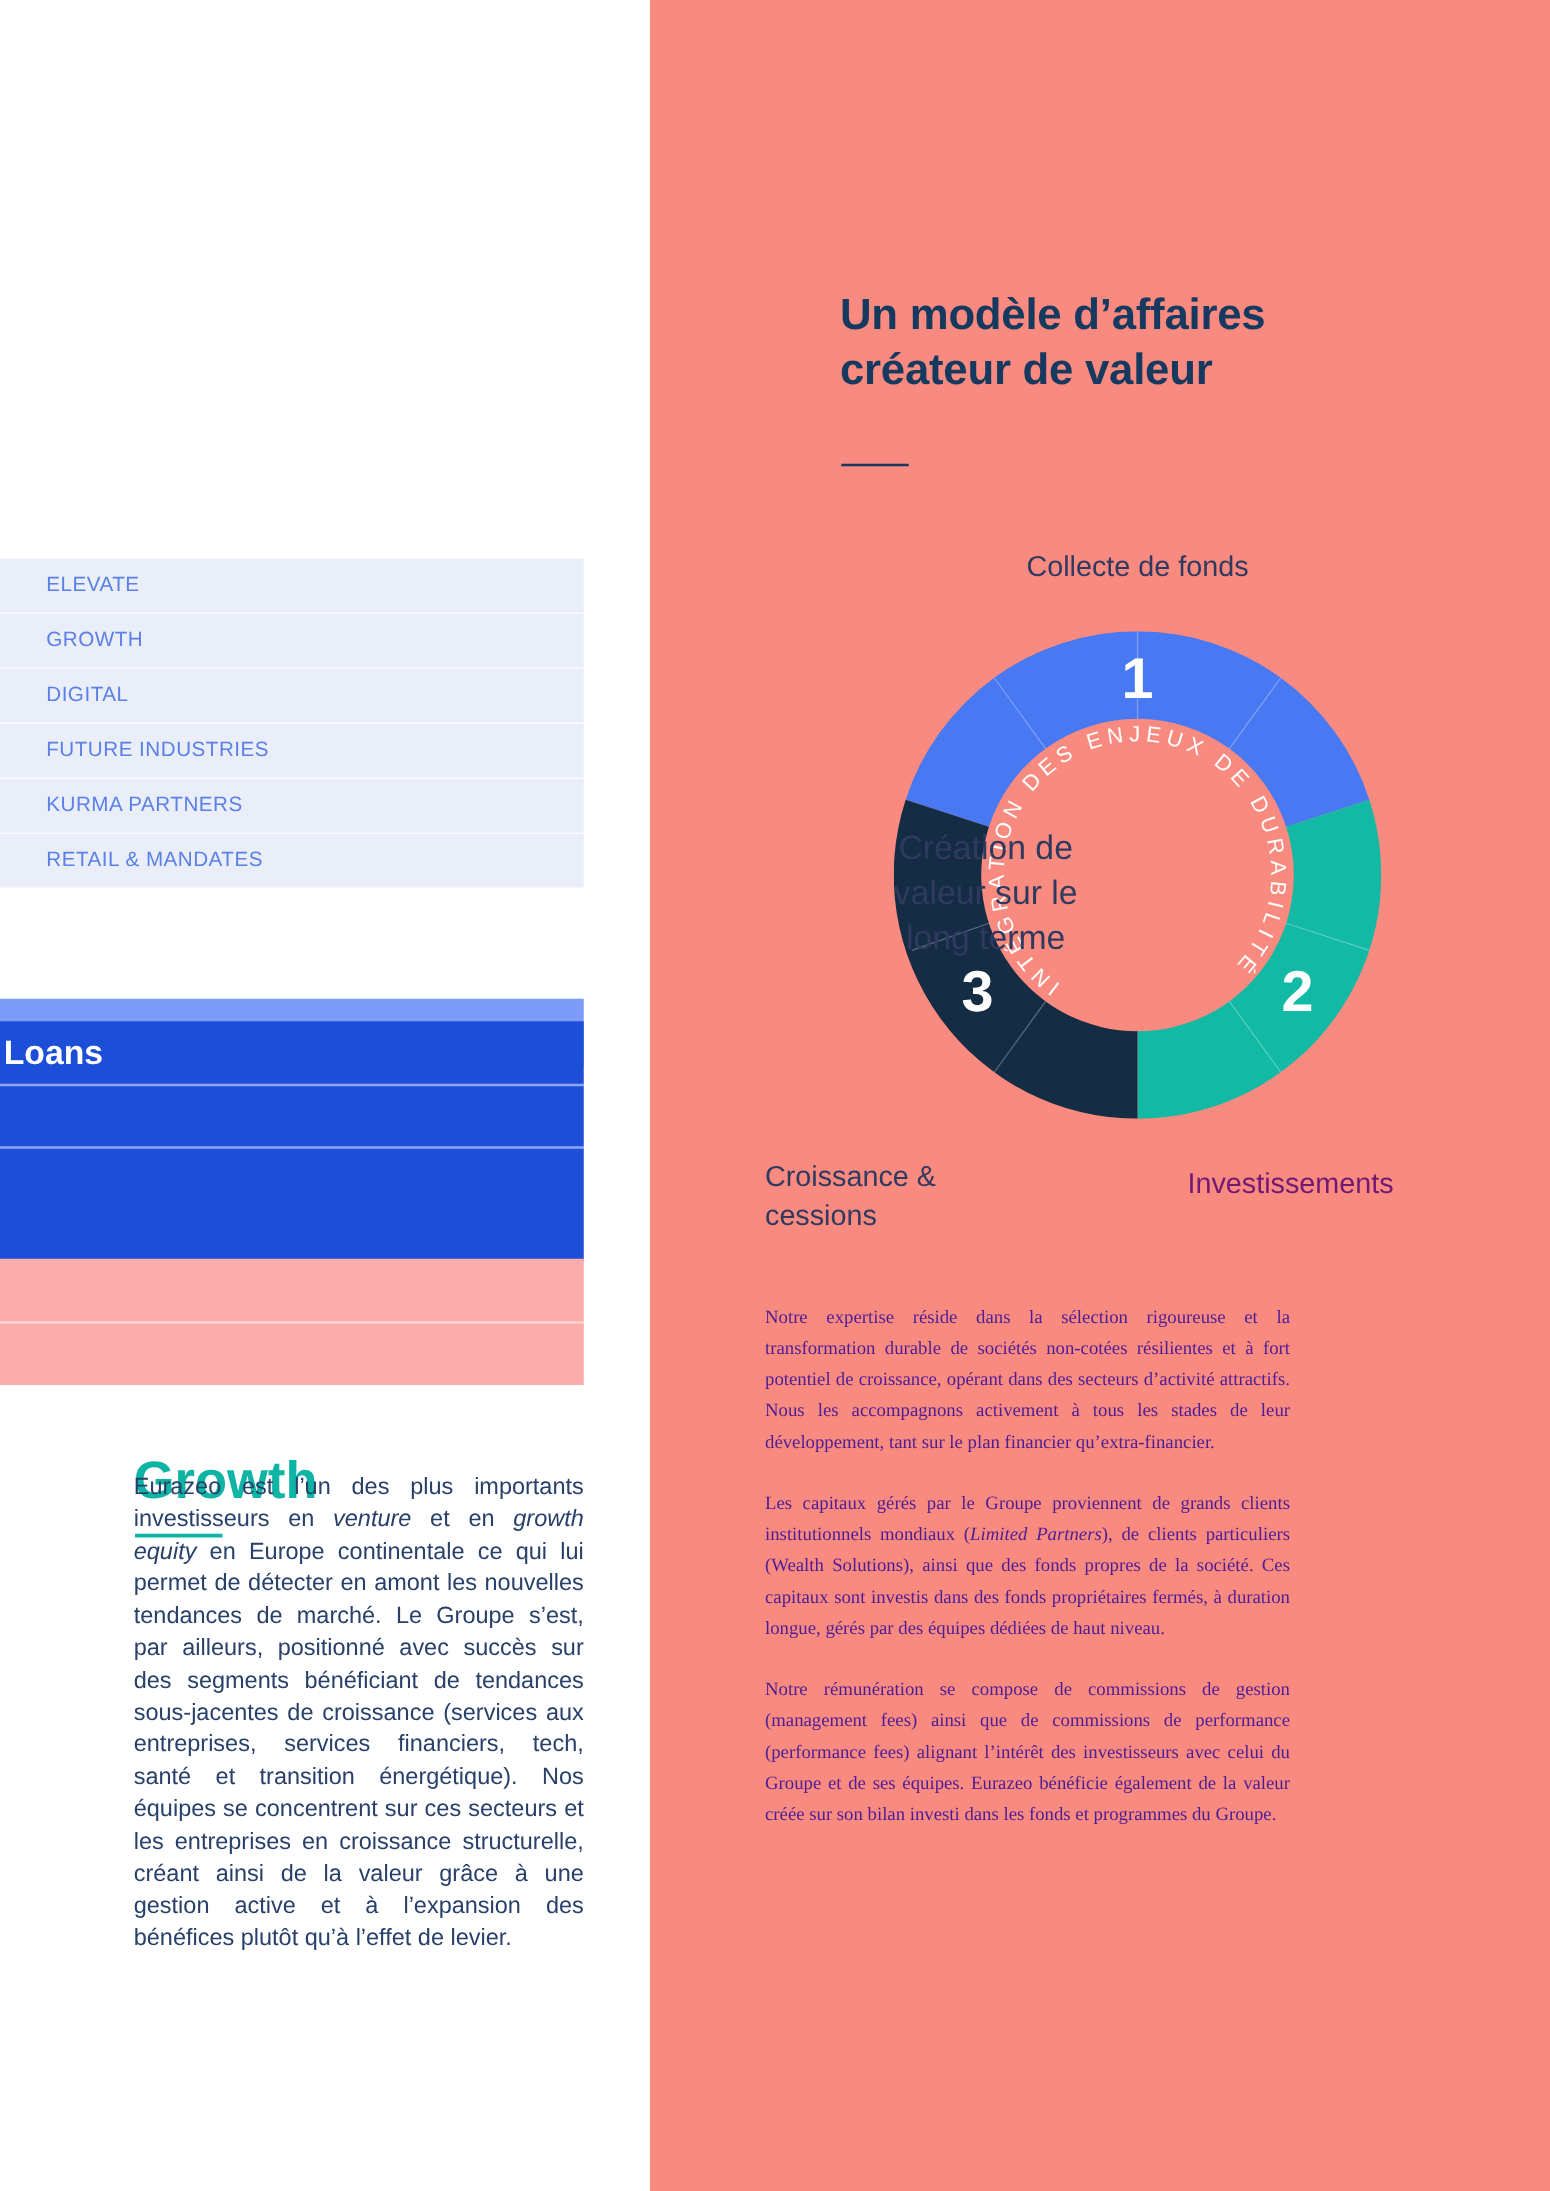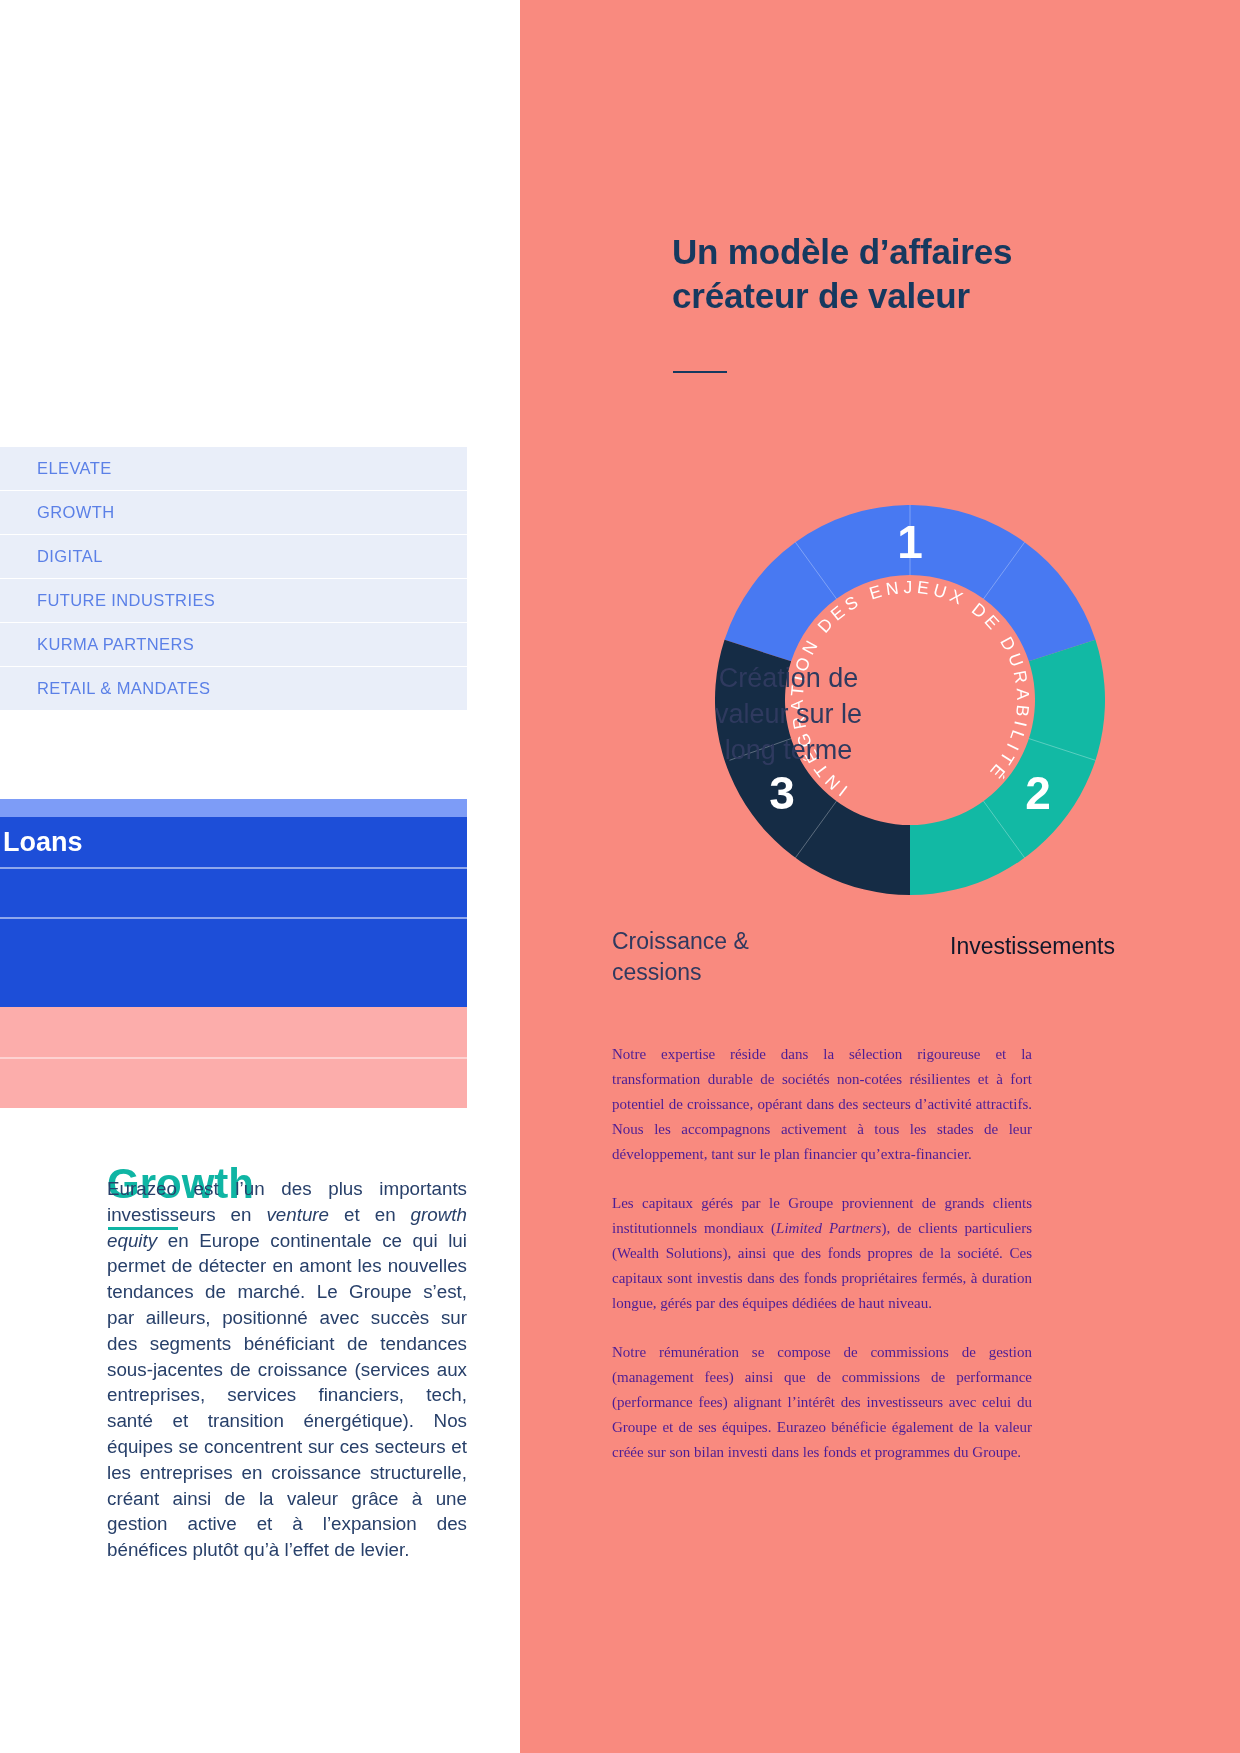--- a/index.html
+++ b/index.html
@@ -37,21 +37,21 @@
   .donut-wrap svg{position:absolute;left:0;top:0;}
   .spoke{stroke:rgba(255,255,255,.3);stroke-width:1;}
   .seg-num{font-family:"Liberation Sans",sans-serif;font-size:46px;font-weight:700;fill:#ffffff;}
   .ring-text{font-family:"Liberation Sans",sans-serif;font-size:17.5px;letter-spacing:4.2px;
              fill:#ffffff;}
   .donut-center{position:absolute;left:0;top:0;width:390px;height:390px;display:flex;
                 align-items:center;text-align:center;}
   .donut-center .inner{transform:translateY(14px);color:#2F3A5F;font-size:27px;line-height:36px;}
 
   .label-left{position:absolute;left:92px;top:926px;color:#30395F;font-size:23px;line-height:31px;}
-  .label-right{position:absolute;left:430px;top:933px;color:#0f172a;font-size:23px;}
+  .label-right{position:absolute;left:430px;top:933px;color:#701a75;font-size:23px;}
 
   .panel-pars{position:absolute;left:92px;top:1018px;width:420px;color:#4c1d95;
               font-family:"Liberation Serif",serif;font-size:15px;line-height:25px;
               text-align:justify;margin-top:24px;}
   .panel-pars p{margin:0 0 24px 0;}
 </style>
 </head>
 <body>
 
 <div class="page">
@@ -78,20 +78,21 @@
   <div class="growth-underline"></div>
   <div class="growth-par"><span>Eurazeo est l’un des plus importants investisseurs en </span><span class="it">venture</span><span> et en </span><span class="it">growth equity</span><span> en Europe continentale ce qui lui permet de détecter en amont les nouvelles tendances de marché. Le Groupe s’est, par ailleurs, positionné avec succès sur des segments bénéficiant de tendances sous-jacentes de croissance (services aux entreprises, services financiers, tech, santé et transition énergétique). Nos équipes se concentrent sur ces secteurs et les entreprises en croissance structurelle, créant ainsi de la valeur grâce à une gestion active et à l’expansion des bénéfices plutôt qu’à l’effet de levier.</span></div>
 
   <div class="panel">
     <div class="panel-title">
       <div>Un modèle d’affaires</div>
       <div>créateur de valeur</div>
     </div>
     <div class="title-underline"></div>
 
+    <div class="collecte-label">Collecte de fonds</div>
 
     <div class="donut-wrap">
       <svg width="390" height="390" viewBox="0 0 390 390">
         <defs>
           <path id="ringpath" d="M 133.6 282.7 A 107 107 0 0 1 256.4 107.3 A 107 107 0 0 1 133.6 282.7" fill="none"></path>
         </defs>
 
         <path d="M 9.54 134.74 A 195 195 0 0 1 380.46 134.74 L 313.88 156.37 A 125 125 0 0 0 76.12 156.37 Z" fill="#4879F2"></path>
 
         <path d="M 380.46 134.74 A 195 195 0 0 1 195 390 L 195 320 A 125 125 0 0 0 313.88 156.37 Z" fill="#12B9A4"></path>

